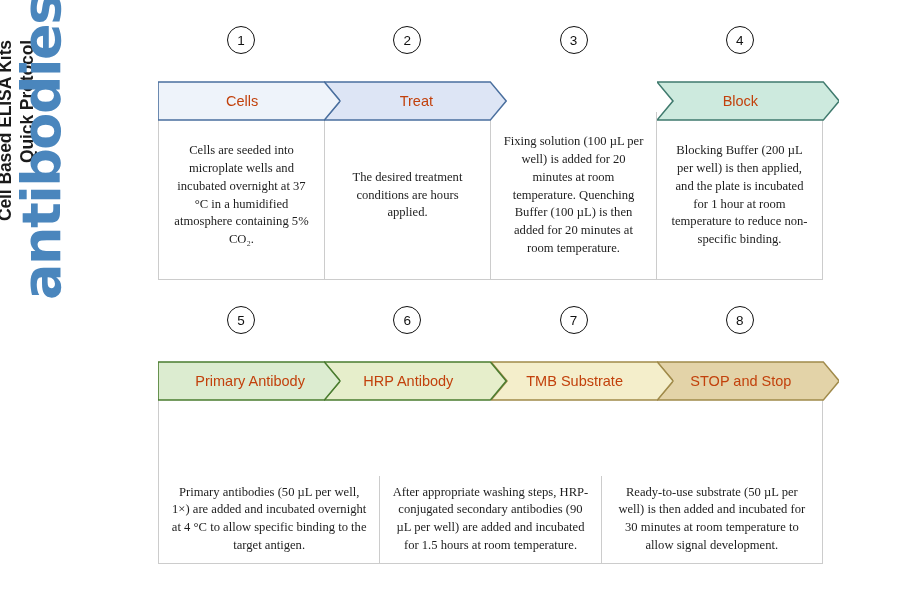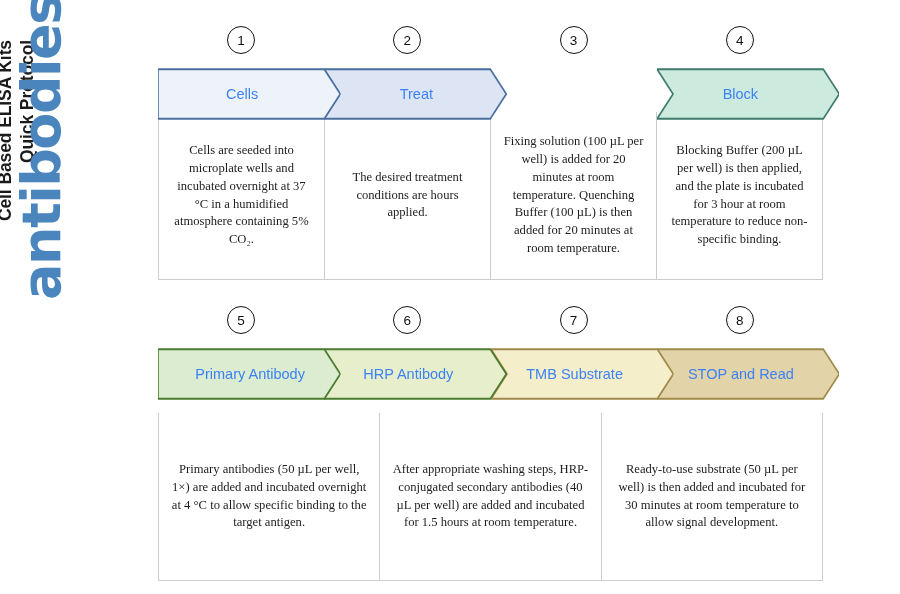--- a/index.html
+++ b/index.html
@@ -57,44 +57,44 @@
     position:absolute;top:0;width:28px;height:28px;
     border:1.7px solid #111111;border-radius:50%;
     background:#ffffff;
     display:flex;align-items:center;justify-content:center;
     font-size:13.5px;color:#111111;
     box-sizing:border-box;
   }
 
   .chevrons{position:relative;height:44px;width:665px;}
   .chev{
-    position:absolute;top:0;height:52px;
+    position:absolute;top:13px;height:40px;
     display:flex;align-items:center;justify-content:center;
     box-sizing:border-box;
-    font-size:14.5px;color:#3b82f6;
+    font-size:14.5px;color:#c2410c;
   }
   .chev span{position:relative;z-index:2;padding-left:2px;}
   .chev .shape{
     position:absolute;left:0;top:0;width:100%;height:100%;
     z-index:1;
   }
   .chev .shape svg{display:block;width:100%;height:100%;}
 
   
   .bodies{
     position:absolute;left:158px;width:665px;height:168px;
     display:flex;
     border:1px solid #cccccc;
     border-top:none;
     box-sizing:border-box;
     background:#ffffff;
     font-family:Liberation Serif, serif;
   }
   .bodies.b1{top:112px;}
-  .bodies.b2{top:413px;}
+  .bodies.b2{top:396px;align-items:flex-end;}
   .cell{
     flex:1 1 0;
     border-right:1px solid #cccccc;
     box-sizing:border-box;
     display:flex;align-items:center;justify-content:center;
     padding:8px 12px;
   }
   .cell:last-child{border-right:none;}
   .cell p{
     margin:0;
@@ -165,21 +165,21 @@
       <div class="cell">
         <p>Cells are seeded into microplate wells and incubated overnight at 37 °C in a humidified atmosphere containing 5% CO₂.</p>
       </div>
       <div class="cell">
         <p>The desired treatment conditions are hours applied.</p>
       </div>
       <div class="cell">
         <p>Fixing solution (100 µL per well) is added for 20 minutes at room temperature. Quenching Buffer (100 µL) is then added for 20 minutes at room temperature.</p>
       </div>
       <div class="cell">
-        <p>Blocking Buffer (200 µL per well) is then applied, and the plate is incubated for 3 hour at room temperature to reduce non-specific binding.</p>
+        <p>Blocking Buffer (200 µL per well) is then applied, and the plate is incubated for 1 hour at room temperature to reduce non-specific binding.</p>
       </div>
     </div>
 
   <div class="row r2">
     <div class="badges">
         <div class="badge" style="left: 69.125px;">
           <span>5</span>
         </div>
         <div class="badge" style="left: 235.375px;">
           <span>6</span>
@@ -215,29 +215,29 @@
             </svg>
           </div>
           <span style="margin-right: 16px;">TMB Substrate</span>
         </div>
         <div class="chev" style="left: 498.75px; width: 182.25px; z-index: 7;">
           <div class="shape">
             <svg viewBox="0 0 182.25 44" preserveAspectRatio="none">
               <polygon points="0,1 166.25,1 182.25,22 166.25,43 0,43 16,22" fill="#e3d3a8" stroke="#a08a4a" stroke-width="1.6" stroke-linejoin="miter"></polygon>
             </svg>
           </div>
-          <span style="margin-right: 16px;">STOP and Read</span>
+          <span style="margin-right: 16px;">STOP and Stop</span>
         </div>
       </div>
   </div>
   <div class="bodies b2">
       <div class="cell">
         <p>Primary antibodies (50 µL per well, 1×) are added and incubated overnight at 4 °C to allow specific binding to the target antigen.</p>
       </div>
       <div class="cell">
-        <p>After appropriate washing steps, HRP-conjugated secondary antibodies (40 µL per well) are added and incubated for 1.5 hours at room temperature.</p>
+        <p>After appropriate washing steps, HRP-conjugated secondary antibodies (90 µL per well) are added and incubated for 1.5 hours at room temperature.</p>
       </div>
       <div class="cell">
         <p>Ready-to-use substrate (50 µL per well) is then added and incubated for 30 minutes at room temperature to allow signal development.</p>
       </div>
     </div>
 
 </div>
 
 </body></html>

